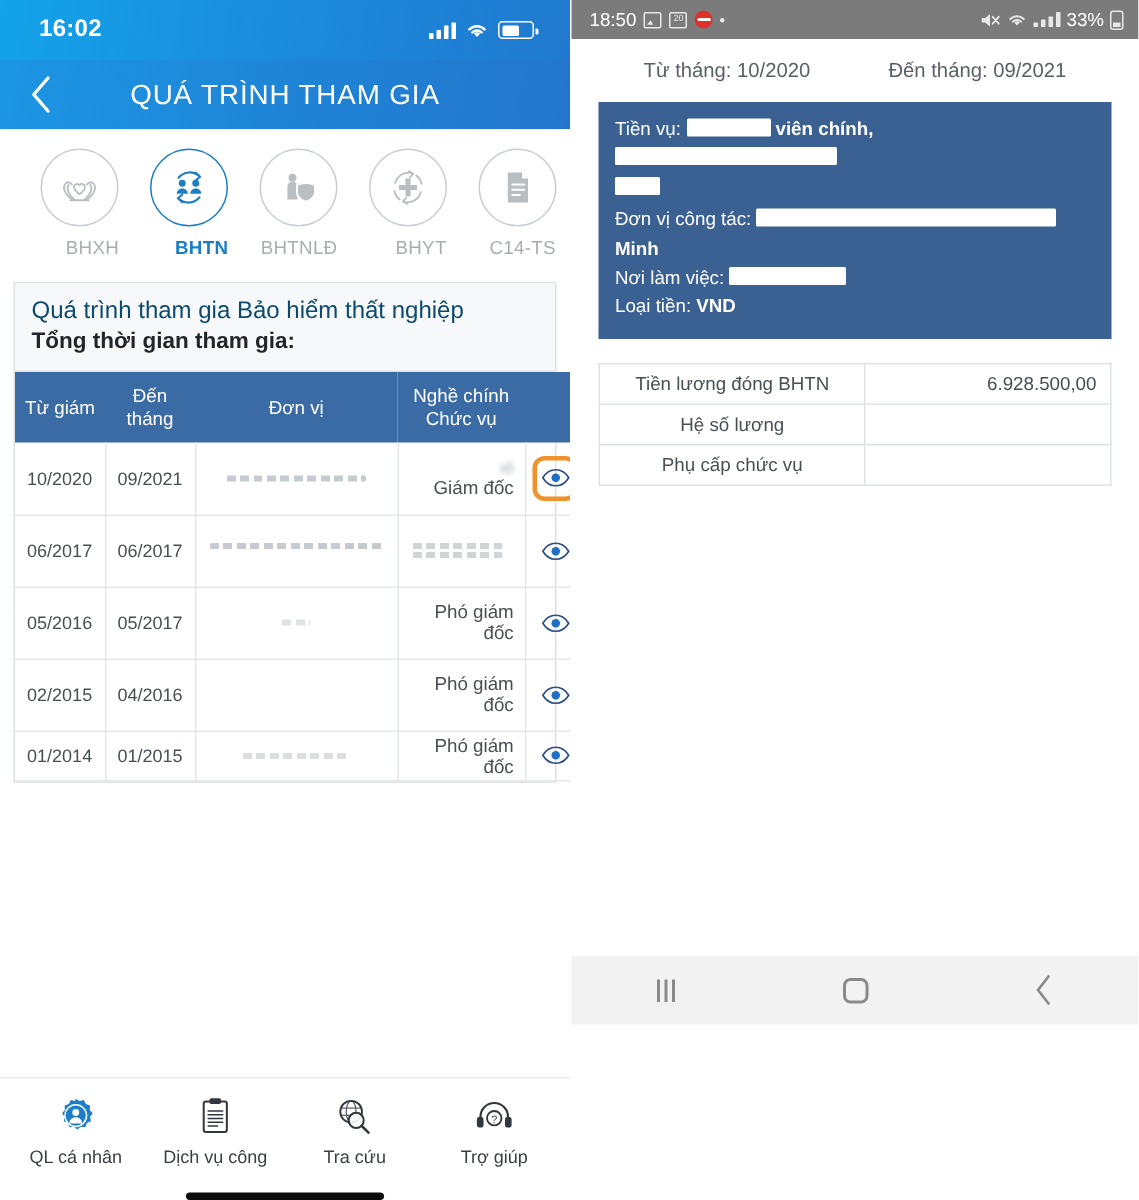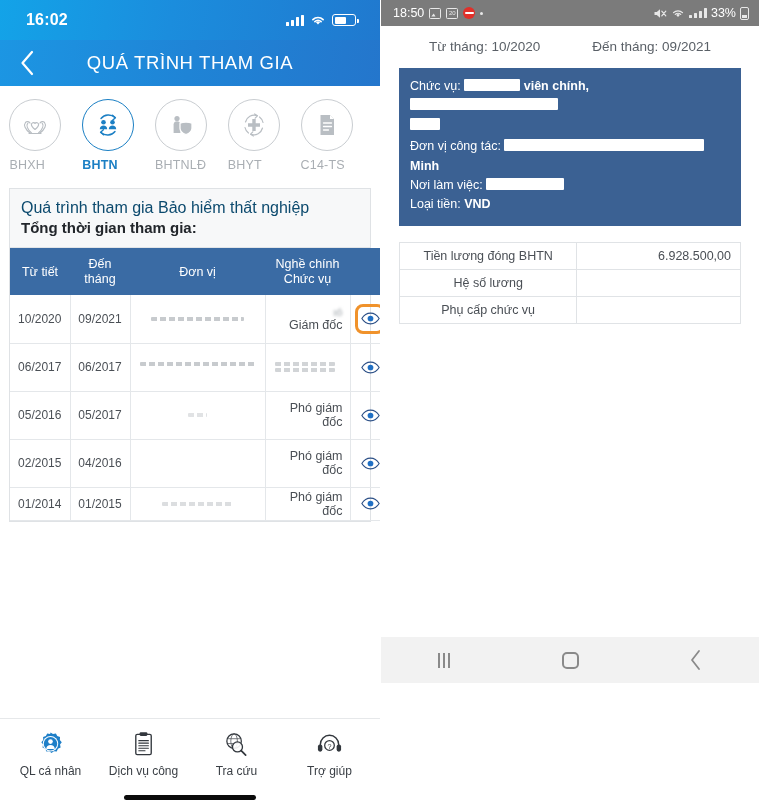--- a/index.html
+++ b/index.html
@@ -58,21 +58,21 @@
     width: 100%; text-align: center; color: #ffffff;
     font-size: 18.5px; letter-spacing: .6px; font-weight: 400;
   }
 
   
   .cat-row {
     display: flex; align-items: flex-start; justify-content: space-around;
     padding: 13px 8px 8px 8px; background: #fff;
   }
   .cat {
-    display: flex; flex-direction: column; align-items: flex-start;
+    display: flex; flex-direction: column; align-items: flex-end;
     width: 70px; cursor: pointer;
   }
   .cat-circle {
     width: 52px; height: 52px; border-radius: 50%;
     border: 1.4px solid #c9cdd1;
     display: flex; align-items: center; justify-content: center;
     background: #fff;
   }
   .cat.active .cat-circle { border-color: #1b7fc4; border-width: 1.8px; }
   .cat-label {
@@ -343,21 +343,21 @@
         <colgroup>
           <col class="col-m">
             <col class="col-m">
             <col class="col-u">
             <col class="col-j">
             <col class="col-e">
         </colgroup>
         <thead>
           <tr>
             <th>
-              <span>Từ tiết</span>
+              <span>Từ giám</span>
             </th>
             <th>
               <span>Đến</span><br>
               <span>tháng</span>
             </th>
             <th>
               <span>Đơn vị</span>
             </th>
             <th>
               <span>Nghề chính</span><br>
@@ -564,21 +564,21 @@
     </div>
 
 
     <div class="and-daterow">
       <div>Từ tháng: 10/2020</div>
       <div>Đến tháng: 09/2021</div>
     </div>
 
     <div class="info-card">
       <div>
-        <span>Chức vụ:</span>
+        <span>Tiền vụ:</span>
         <span class="rbox" style="width:56px"></span>
         <b>viên chính,</b>
         <span class="rbox" style="width:148px"></span>
         <br>
         <span class="rbox" style="width:30px"></span>
       </div>
       <div style="margin-top:2px">
         <span>Đơn vị công tác:</span>
         <span class="rbox" style="width:200px"></span>
         <br>

